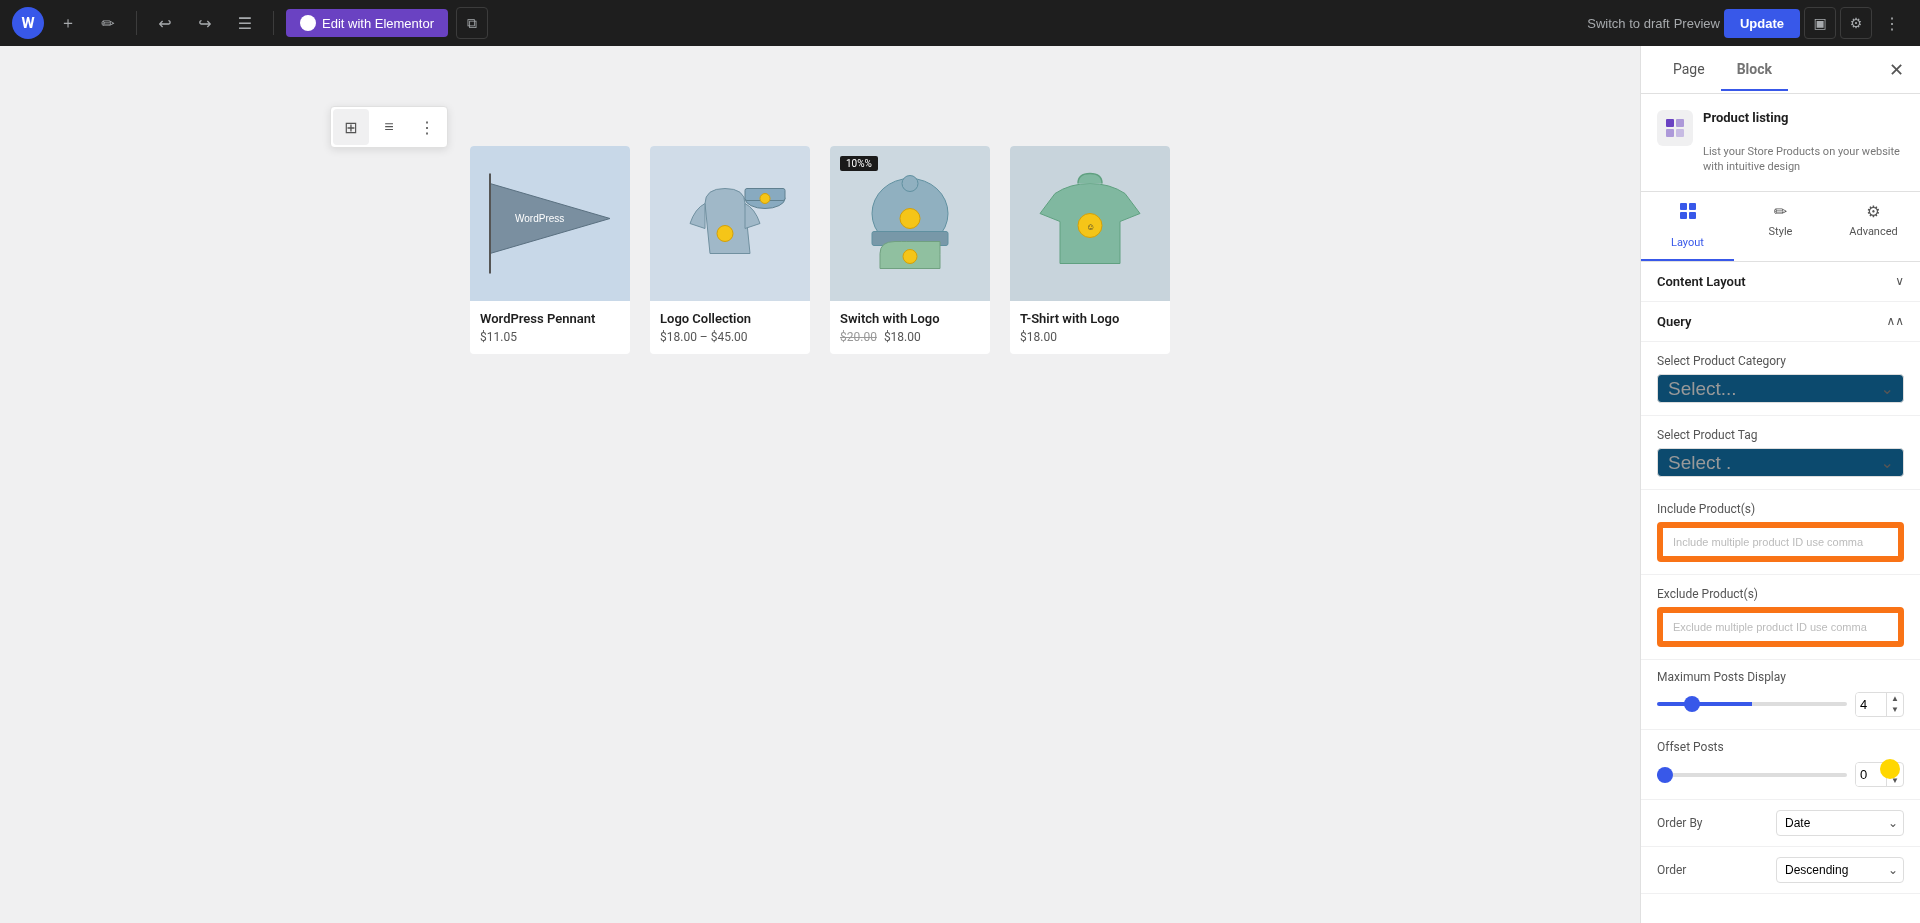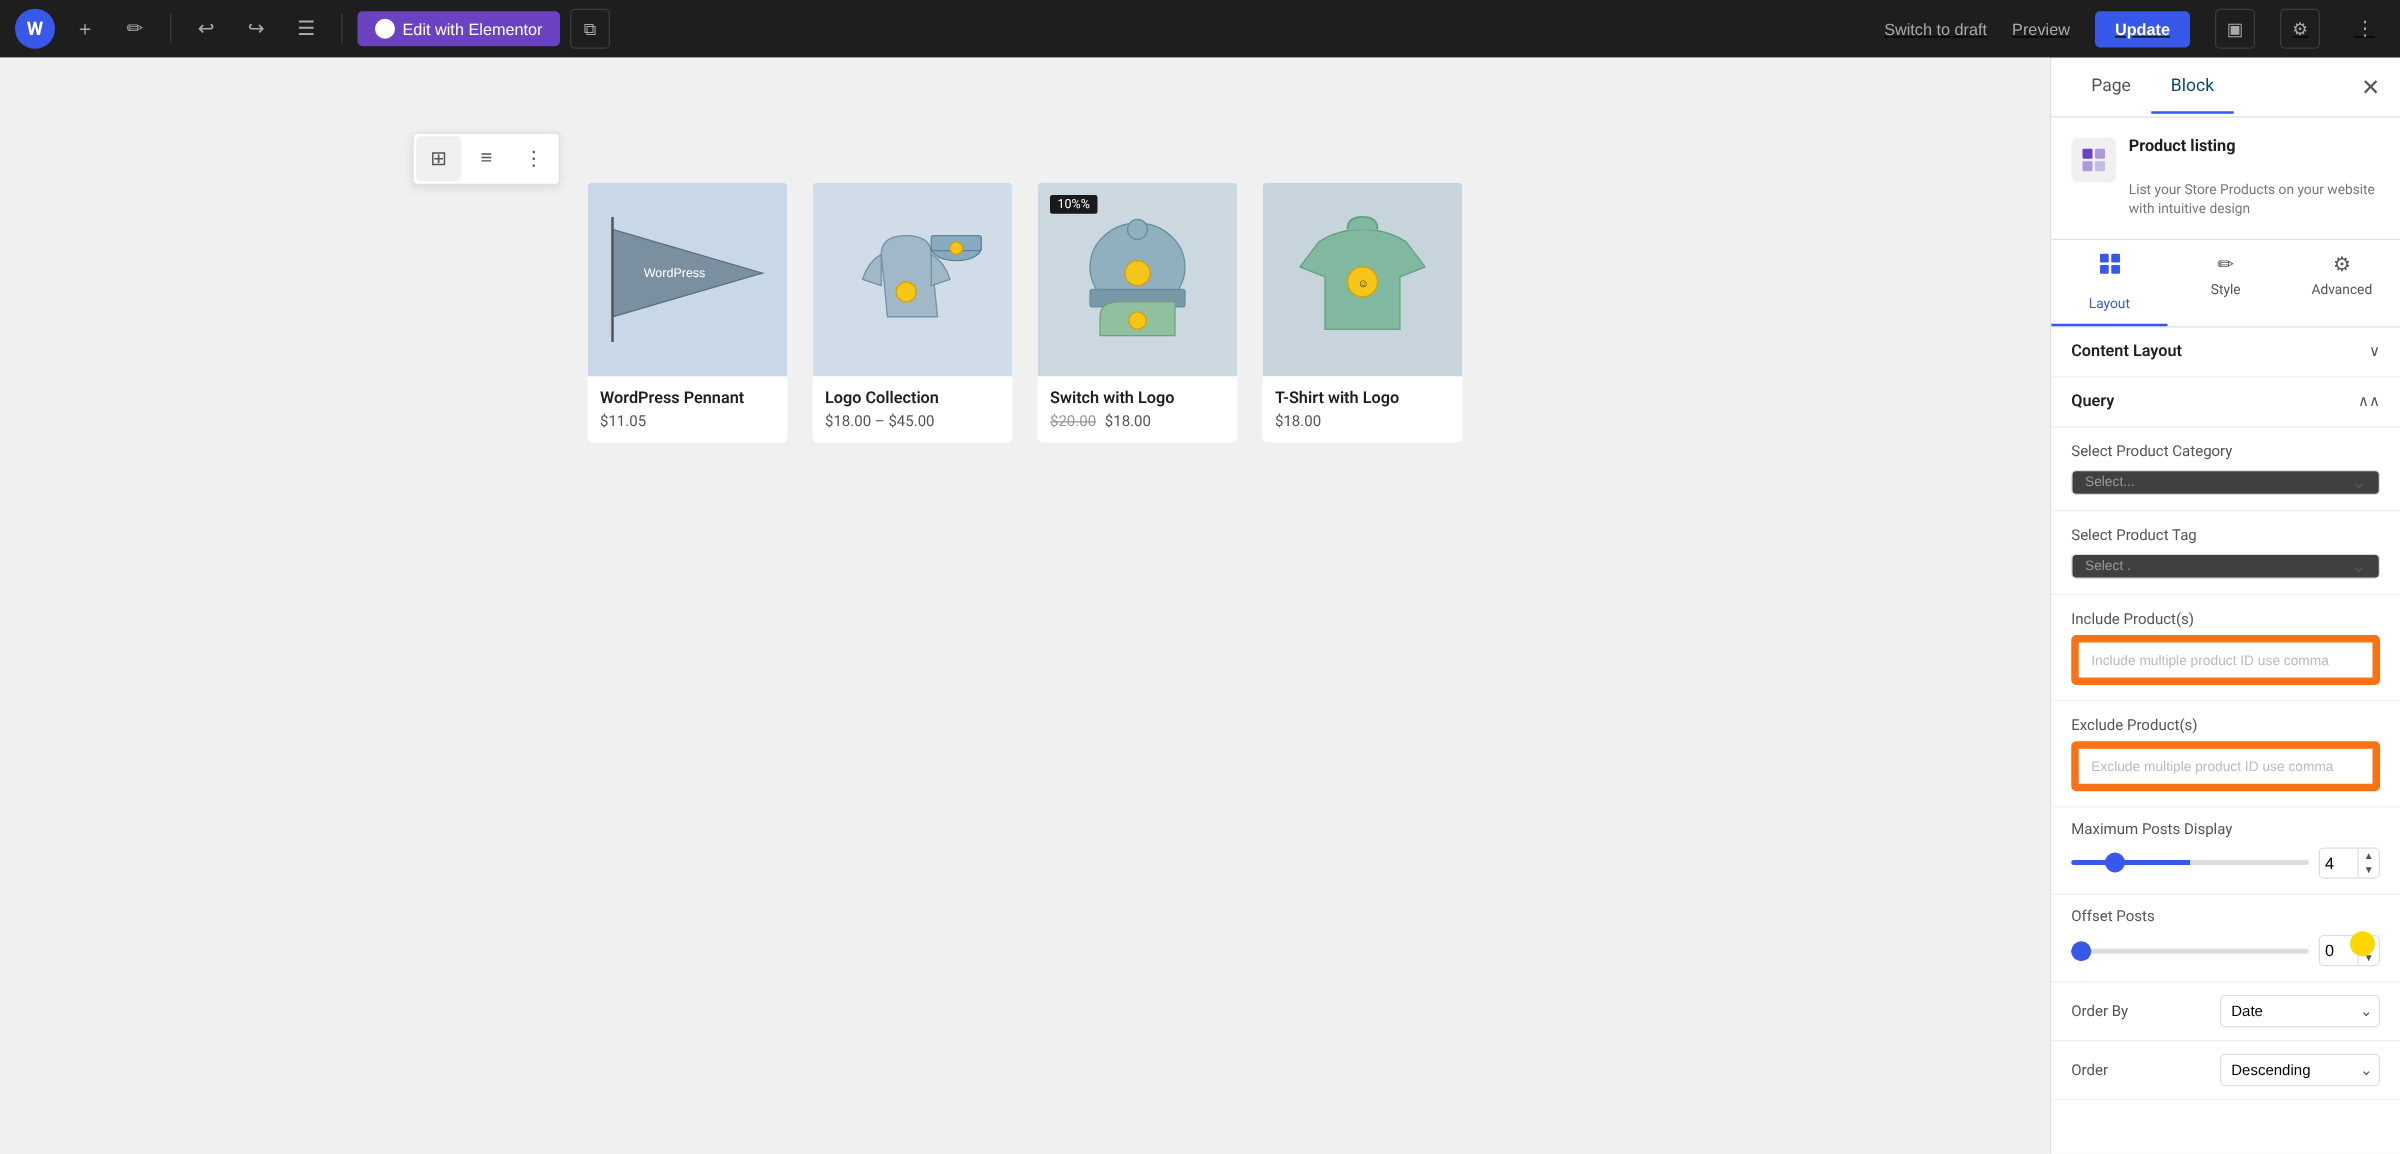--- a/index.html
+++ b/index.html
@@ -54,22 +54,21 @@
       border-radius: 4px;
       color: #a7aaad;
       cursor: pointer;
       display: flex; align-items: center; justify-content: center;
       font-size: 14px;
     }
     .toolbar-right {
       margin-left: auto;
       display: flex;
       align-items: center;
-      gap: 20px;
-      text-decoration: underline;
+      gap: 4px;
     }
     .switch-draft-btn {
       background: transparent;
       border: none;
       color: #a7aaad;
       cursor: pointer;
       font-size: 13px;
     }
     .preview-btn {
       background: transparent;
@@ -222,23 +221,23 @@
     }
     .panel-tab {
       padding: 12px 16px;
       font-size: 14px;
       cursor: pointer;
       color: #555;
       border-bottom: 2px solid transparent;
       margin-bottom: -1px;
     }
     .panel-tab.active {
-      color: #0c4a6e;
+      color: #737373;
       border-bottom-color: #3858e9;
-      font-weight: 400;
+      font-weight: 700;
     }
     .panel-close {
       margin-left: auto;
       background: transparent;
       border: none;
       cursor: pointer;
       color: #555;
       font-size: 18px;
       display: flex; align-items: center;
     }
@@ -325,23 +324,23 @@
     .field-label {
       font-size: 12px;
       color: #555;
       margin-bottom: 6px;
     }
     .select-field {
       width: 100%;
       padding: 3px 10px;
       border: 1px solid #ddd;
       border-radius: 4px;
-      font-size: 11px;
+      font-size: 19px;
       color: #999;
-      background: #404040;
+      background: #0c4a6e;
       appearance: none;
       cursor: pointer;
       position: relative;
     }
     .select-wrapper {
       position: relative;
     }
     .select-wrapper::after {
       content: '⌄';
       position: absolute;

